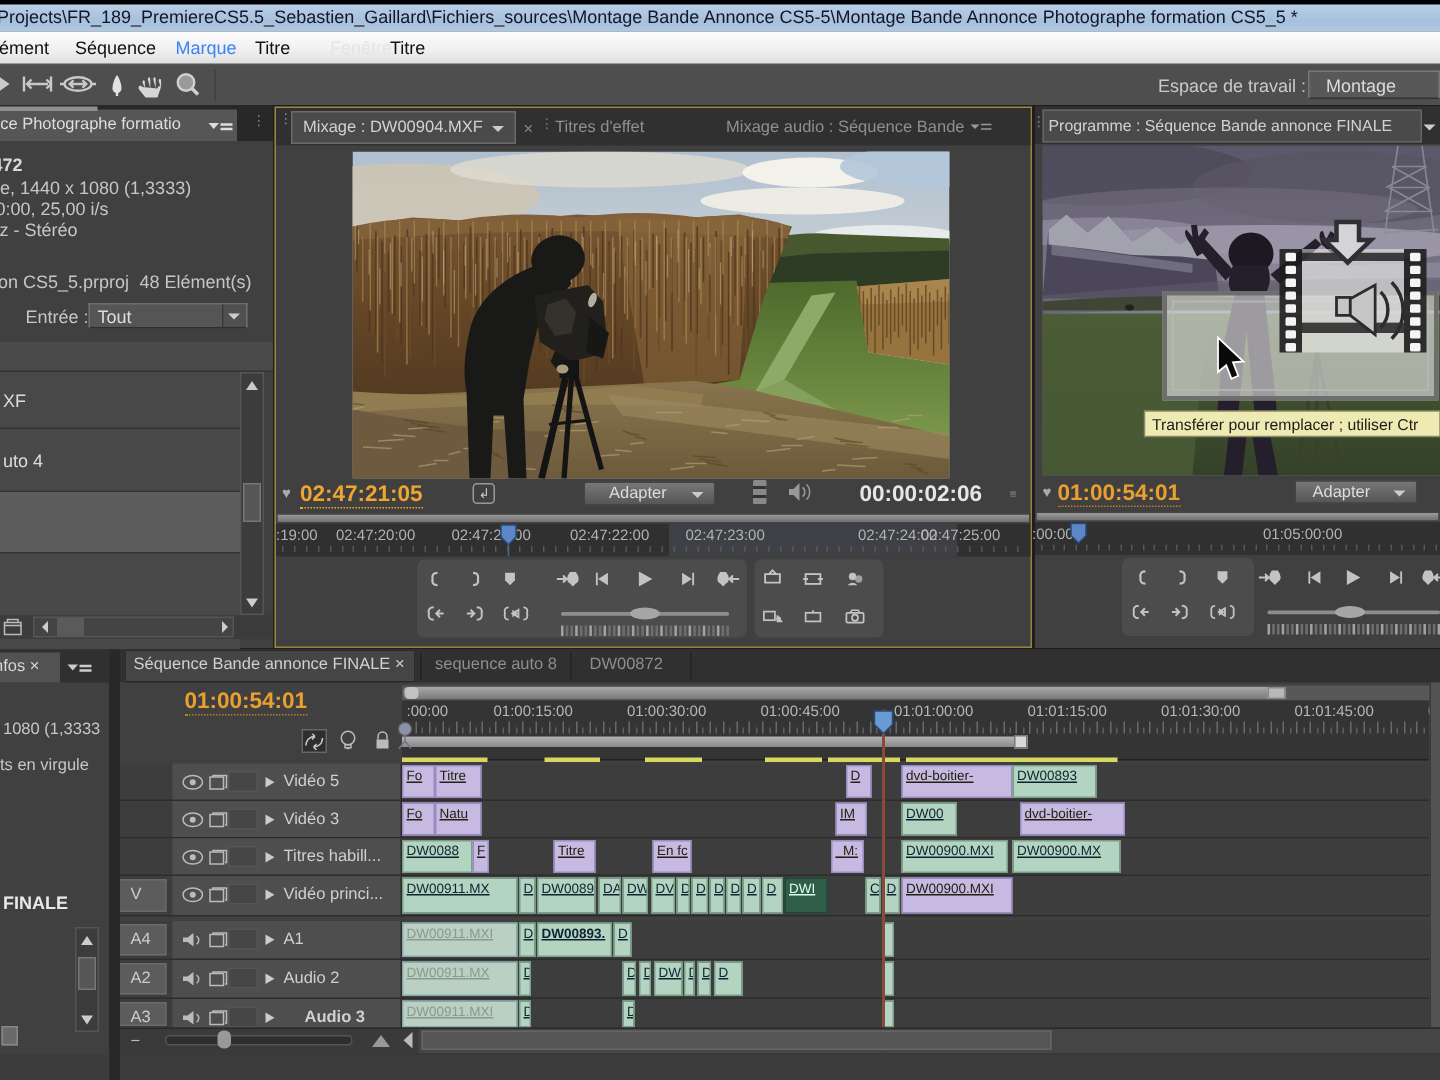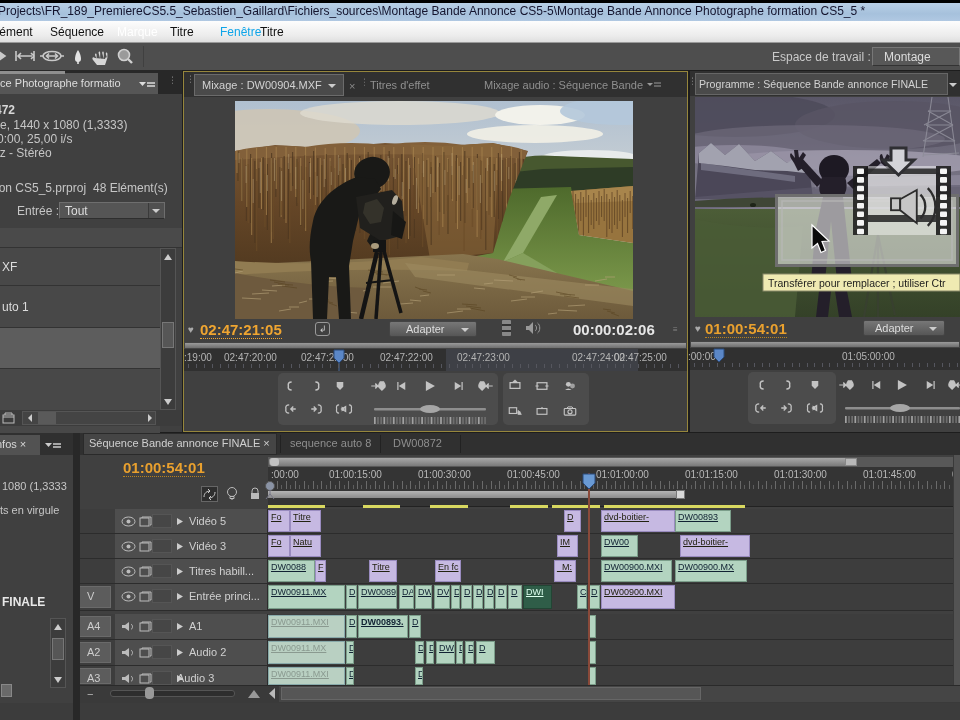--- a/index.html
+++ b/index.html
@@ -8,23 +8,23 @@
 </style></head>
 <body>
 
 <div class="ab" style="left:0;top:0;width:960px;height:3px;background:#000;"></div>
 <div class="ab" style="left:0;top:3px;width:960px;height:18px;background:linear-gradient(#b8cfe6,#a6c1dc 60%,#b0c8e2);"></div>
 <div class="tx" style="left:-2px;top:4px;font-size:12px;color:#14142e;">Projects\FR_189_PremiereCS5.5_Sebastien_Gaillard\Fichiers_sources\Montage Bande Annonce CS5-5\Montage Bande Annonce Photographe formation CS5_5 *</div>
 
 <div class="ab" style="left:0;top:21px;width:960px;height:22px;background:linear-gradient(#fdfdfd,#ececec 70%,#dfdfdf);border-bottom:1px solid #999;"></div>
 <div class="tx" style="left:-10px;top:25px;font-size:12px;color:#111;">élément</div>
 <div class="tx" style="left:50px;top:25px;font-size:12px;color:#111;">Séquence</div>
-<div class="tx" style="left:117px;top:25px;font-size:12px;color:#ffffff;">Marque</div>
+<div class="tx" style="left:117px;top:25px;font-size:12px;color:#3b82f6;">Marque</div>
 <div class="tx" style="left:170px;top:25px;font-size:12px;color:#111;">Titre</div>
-<div class="tx" style="left:220px;top:25px;font-size:12px;color:#0ea5e9;">Fenêtre</div>
+<div class="tx" style="left:220px;top:25px;font-size:12px;color:#e5e5e5;">Fenêtre</div>
 <div class="tx" style="left:260px;top:25px;font-size:12px;color:#111;">Titre</div>
 
 <div class="ab" style="left:0;top:43px;width:960px;height:27px;background:#4e4e4e;">
 <svg class="ab" style="left:0;top:0;" width="200" height="27" viewBox="0 0 200 27">
 <g stroke="#c9c9c9" stroke-width="1.6" fill="none">
 <path d="M-2 8 l7 5 -7 5z" fill="#c9c9c9"></path>
 <path d="M16 8v10M34 8v10M18 13h14M21 10l-3 3 3 3M31 10l3 3-3 3"></path>
 <ellipse cx="52" cy="13" rx="9" ry="4.5"></ellipse>
 <path d="M43 13h-3M61 13h3M47 13h10M49 10.5l-2.5 2.5 2.5 2.5M55 10.5l2.5 2.5 -2.5 2.5"></path>
 <path d="M75 16c0-5 3-9 3-9s3 4 3 9a3 3 0 1 1-6 0z" fill="#e3e3e3" stroke="none"></path>
@@ -66,21 +66,21 @@
       <path d="M1 1l4 4 4-4z" fill="#ccc"></path>
     </svg>
 
   <div class="ab" style="left:0;top:158px;width:182px;height:20px;background:#4a4a4a;border-bottom:1px solid #333;"></div>
   <div class="ab" style="left:0;top:178px;width:160px;height:185px;background:#484848;"></div>
   <div class="ab" style="left:0;top:215px;width:160px;height:1px;background:#333;"></div>
   <div class="ab" style="left:0;top:257px;width:160px;height:1px;background:#333;"></div>
   <div class="ab" style="left:0;top:258px;width:160px;height:40px;background:#5d5d5d;"></div>
   <div class="ab" style="left:0;top:298px;width:160px;height:1px;background:#333;"></div>
   <div class="tx" style="left:2px;top:190px;font-size:12px;color:#ddd;">XF</div>
-  <div class="tx" style="left:2px;top:230px;font-size:12px;color:#ddd;">uto 1</div>
+  <div class="tx" style="left:2px;top:230px;font-size:12px;color:#ddd;">uto 4</div>
 
   <div class="ab" style="left:160px;top:178px;width:16px;height:162px;background:#3c3c3c;border:1px solid #555;"></div>
   <svg class="ab" style="left:163px;top:183px;" width="10" height="8">
       <path d="M5 1L9 7H1z" fill="#ccc"></path>
     </svg>
   <div class="ab" style="left:162px;top:252px;width:12px;height:26px;background:#565656;border:1px solid #777;"></div>
   <svg class="ab" style="left:163px;top:328px;" width="10" height="8">
       <path d="M5 7L1 1h8z" fill="#ccc"></path>
     </svg>
 
@@ -1248,21 +1248,21 @@
         <circle cx="7.5" cy="5.5" r="2" fill="#bbb"></circle>
       </svg>
       <svg class="ab" style="left:64px;top:158px;" width="13" height="11">
         <rect x="1" y="2" width="9" height="8" fill="none" stroke="#bbb"></rect>
         <path d="M3 2V1h9v8h-1" stroke="#bbb" fill="none"></path>
       </svg>
       <div class="ab" style="left:77px;top:156px;width:20px;height:14px;background:#464646;border:1px solid #555;"></div>
       <svg class="ab" style="left:101px;top:159px;" width="8" height="9">
         <path d="M1 1l6 3.5L1 8z" fill="#ccc"></path>
       </svg>
-      <div class="tx" style="left:114px;top:157px;font-size:11px;color:#d0d0d0;">Entrée princi...</div>
+      <div class="tx" style="left:114px;top:157px;font-size:11px;color:#d0d0d0;">Vidéo princi...</div>
       <div class="ab" style="left:0;top:181px;width:885px;height:26px;background:#3d3d3d;border-bottom:1px solid #2c2c2c;"></div>
       <div class="ab" style="left:40px;top:181px;width:153px;height:26px;background:#4e4e4e;border-bottom:1px solid #2c2c2c;border-right:1px solid #2c2c2c;"></div>
       <div class="ab" style="left:2px;top:183px;width:34px;height:21px;background:#5c5c5c;border:1px solid #6a6a6a;"></div>
       <div class="tx" style="left:12px;top:187px;font-size:11px;color:#ccc;">A4</div>
       <svg class="ab" style="left:46px;top:188px;" width="15" height="11">
         <path d="M1 4h3l4-3v9L4 7H1z" fill="#bbb"></path>
         <path d="M10 3c2 1.5 2 4 0 5.5" stroke="#bbb" fill="none"></path>
       </svg>
       <svg class="ab" style="left:64px;top:188px;" width="13" height="11">
         <rect x="1" y="2" width="9" height="8" fill="none" stroke="#bbb"></rect>
@@ -1299,21 +1299,21 @@
         <path d="M10 3c2 1.5 2 4 0 5.5" stroke="#bbb" fill="none"></path>
       </svg>
       <svg class="ab" style="left:64px;top:240px;" width="13" height="11">
         <rect x="1" y="2" width="9" height="8" fill="none" stroke="#bbb"></rect>
         <path d="M3 2V1h9v8h-1" stroke="#bbb" fill="none"></path>
       </svg>
       <div class="ab" style="left:77px;top:238px;width:20px;height:14px;background:#464646;border:1px solid #555;"></div>
       <svg class="ab" style="left:101px;top:241px;" width="8" height="9">
         <path d="M1 1l6 3.5L1 8z" fill="#ccc"></path>
       </svg>
-      <div class="tx" style="left:102px;top:239px;font-size:11px;color:#d0d0d0;">Audio 3</div>
+      <div class="tx" style="left:128px;top:239px;font-size:11px;color:#d0d0d0;font-weight:bold;">Audio 3</div>
     </div>
   <div id="tracks">
       <div class="ab" style="left:193px;top:77px;width:22px;height:22px;background:#c6b9e2;border:1px solid #9a8cc0;overflow:hidden;">
         <span style="position:absolute;left:2px;top:1px;font-size:9px;color:#221;white-space:nowrap;text-decoration:underline;">Fo</span>
       </div>
       <div class="ab" style="left:215px;top:77px;width:31px;height:22px;background:#c6b9e2;border:1px solid #9a8cc0;overflow:hidden;">
         <span style="position:absolute;left:2px;top:1px;font-size:9px;color:#221;white-space:nowrap;text-decoration:underline;">Titre</span>
       </div>
       <div class="ab" style="left:489px;top:77px;width:17px;height:22px;background:#c6b9e2;border:1px solid #9a8cc0;overflow:hidden;">
         <span style="position:absolute;left:2px;top:1px;font-size:9px;color:#221;white-space:nowrap;text-decoration:underline;">D</span>

